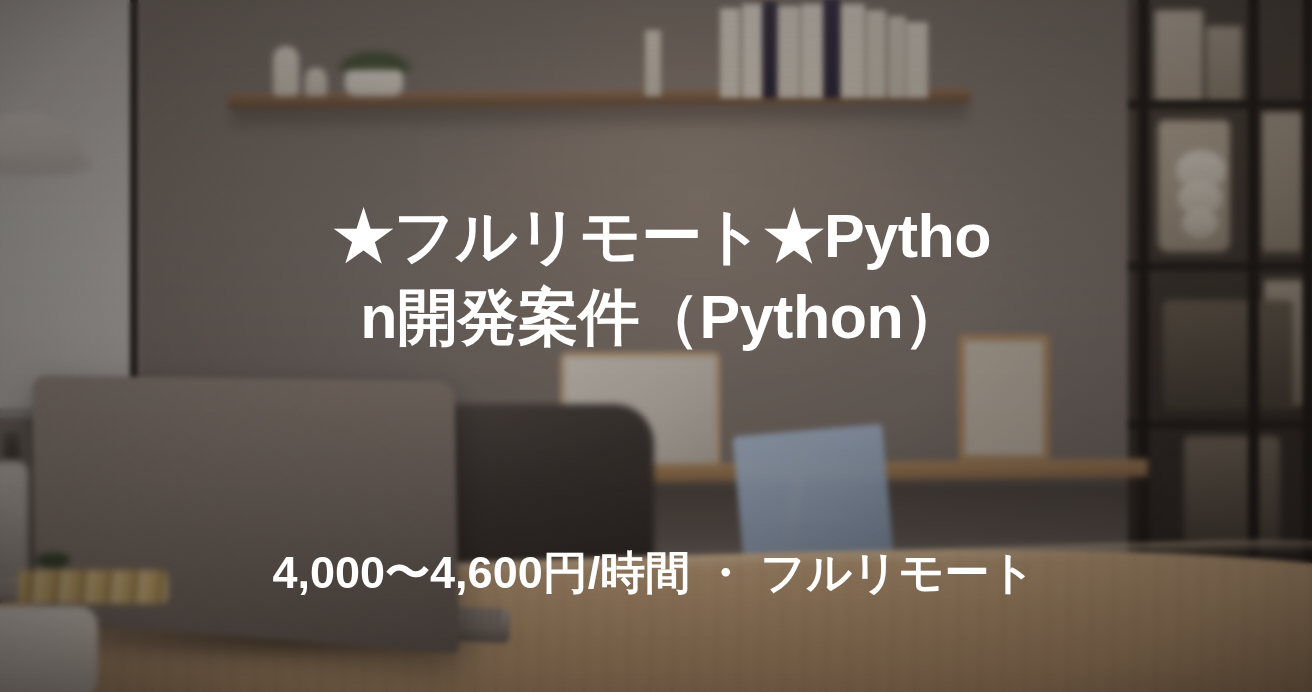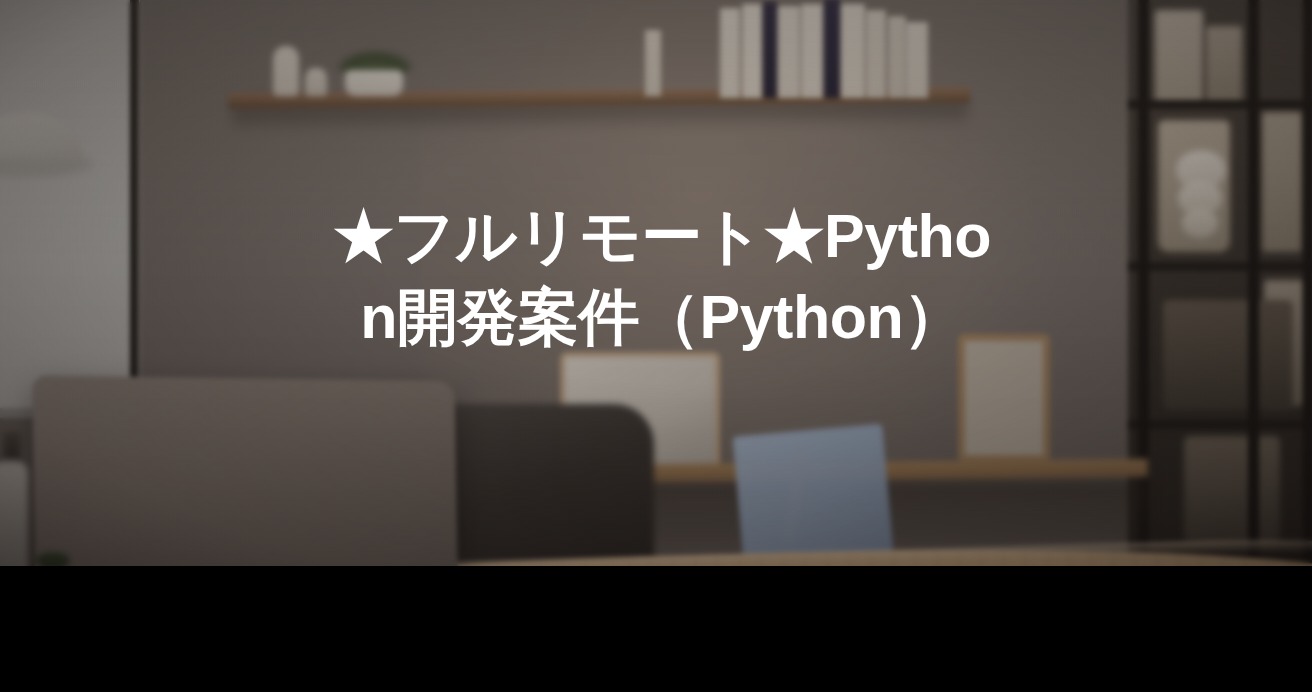--- a/index.html
+++ b/index.html
@@ -8,21 +8,21 @@
   html, body {
     width:1312px; height:692px;
     background:#000;
     font-family:"Liberation Sans", sans-serif;
     overflow:hidden;
   }
 
   .banner {
     position:relative;
     width:1312px;
-    height:566px;
+    height:692px;
     overflow:hidden;
     background:#6d6561;
   }
 
   
   .scene {
     position:absolute; inset:0;
     overflow:hidden;
     filter: blur(0.4px);
   }
@@ -444,15 +444,16 @@
     <div class="mug"></div>
 
   </div>
 
   <div class="softness"></div>
   <div class="tint"></div>
   <div class="grade"></div>
 
   <div class="text-layer">
     <div class="headline">★フルリモート★Python開発案件（Python）</div>
+    <div class="subline">4,000〜4,600円/時間 ・ フルリモート</div>
   </div>
 
 </div>
 
 </body></html>

